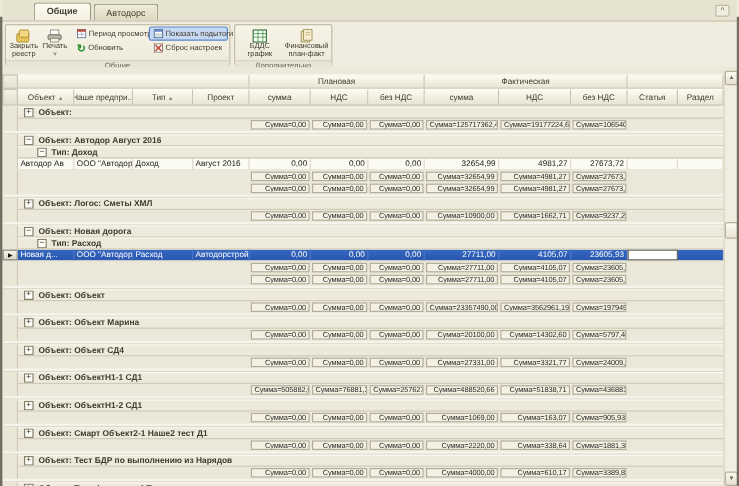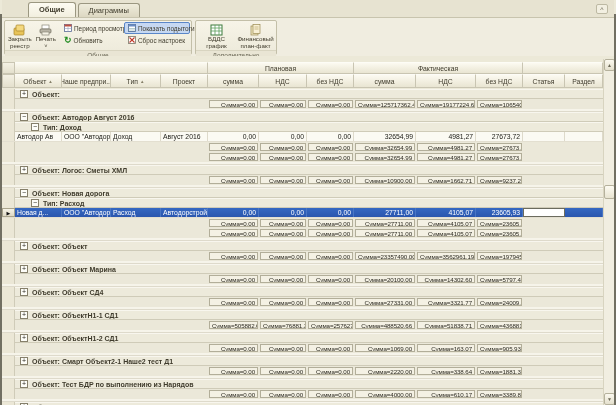--- a/index.html
+++ b/index.html
@@ -86,21 +86,21 @@
 </style>
 </head>
 <body>
 
 <div class="win-edge-l"></div>
 <div class="win-edge-r"></div>
 
 <div class="ribbon">
   <div class="tabstrip">
     <div class="tab active"><span>Общие</span></div>
-    <div class="tab"><span>Диаграммы</span></div>
+    <div class="tab"><span>Автодорс</span></div>
     <div class="collapse-btn"><span>^</span></div>
   </div>
   <div class="rbody">
 
     <div class="rgroup" style="width:188px;">
       <div class="rbuttons">
         <div class="bigbtn">
           <span>
             <svg width="13" height="12" viewBox="0 0 13 12">
               <rect x="1" y="4" width="10" height="7" rx="1" fill="#e8c45a" stroke="#a8852a" stroke-width="0.7"></rect>

